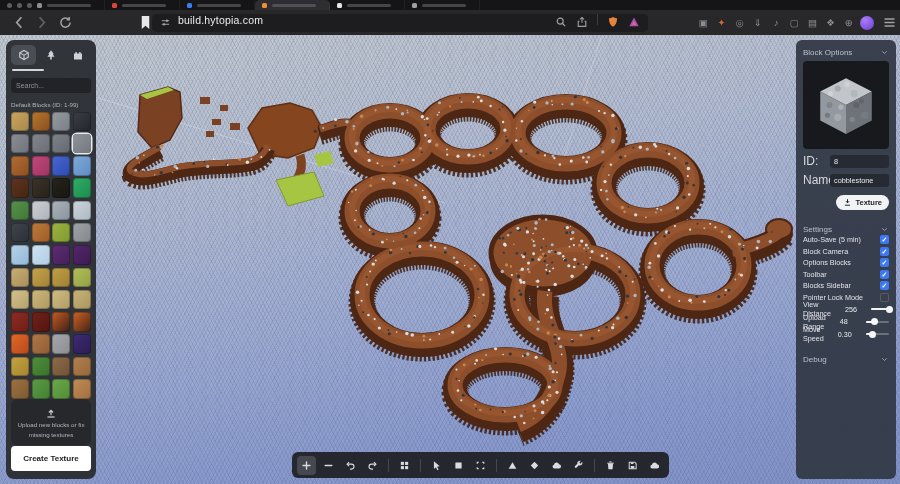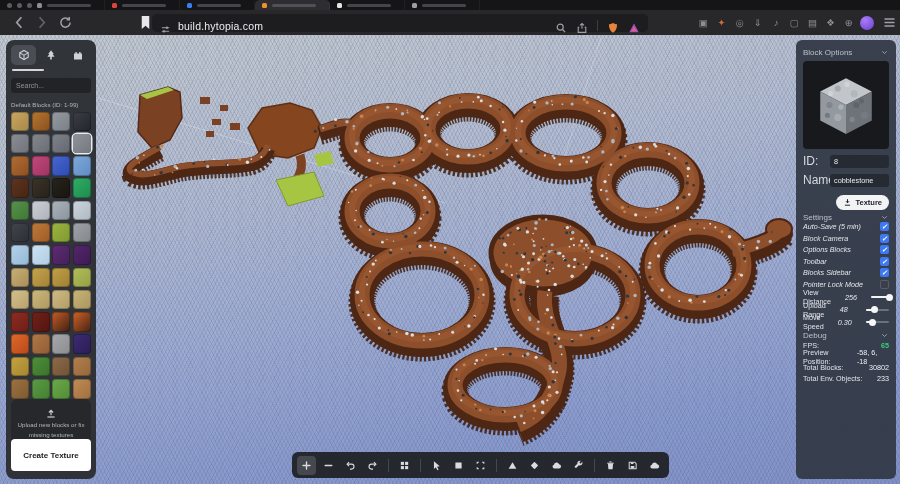--- a/index.html
+++ b/index.html
@@ -14,21 +14,21 @@
   .tab{width:75px;height:10px;display:flex;align-items:center;gap:5px;padding-left:7px;border-right:1px solid rgba(255,255,255,.05);}
   .tab.active{background:#2e2e32;border-radius:5px 5px 0 0;}
   .tab .fav{width:5px;height:5px;border-radius:1.5px;flex:0 0 auto;}
   .tab .tbar{width:44px;height:3px;border-radius:2px;background:#6e7077;opacity:.55;}
 
   .addressbar{position:absolute;left:0;top:10px;width:900px;height:25px;background:#28282b;}
   .nicon{position:absolute;top:5px;width:15px;height:15px;color:#9ea0a5;}
   .nicon svg{width:100%;height:100%;}
   #nav-back{left:12px;}#nav-fwd{left:34px;color:#606268;}#nav-reload{left:58px;}
   #bookmark{left:138px;color:#e8e8ec;}
-  .urlpill{position:absolute;left:152px;top:3.5px;width:496px;height:18px;background:#1d1d20;border-radius:5px;display:flex;align-items:flex-end;padding:0 8px;}
+  .urlpill{position:absolute;left:152px;top:3.5px;width:496px;height:18px;background:#1d1d20;border-radius:5px;display:flex;align-items:flex-start;padding:0 8px;}
   .urlpill .tune{width:11px;height:11px;color:#9ea0a5;flex:0 0 auto;}
   .urlpill .tune svg{width:100%;height:100%;}
   .urltext{margin-left:7px;font-size:10.5px;color:#ededf1;letter-spacing:.2px;}
   .pill-right{margin-left:auto;display:flex;align-items:center;gap:9px;}
   .pill-right .pi{width:12px;height:12px;color:#9ea0a5;}
   .pill-right .pi svg{width:100%;height:100%;}
   .pdiv{width:1px;height:11px;background:#3c3c41;}
   .exts{position:absolute;left:698px;top:6px;width:156px;display:flex;gap:7.5px;align-items:center;}
   .ext{font-size:9.5px;line-height:13px;width:11px;text-align:center;}
   .avatar{position:absolute;left:860px;top:5.5px;width:14px;height:14px;border-radius:50%;background:radial-gradient(circle at 35% 30%,#a87df5,#6d3fd4);}
@@ -51,21 +51,21 @@
   .tabline{width:32px;height:1.5px;background:#d4d6da;border-radius:1px;margin:4px 0 0 1px;}
   .searchbox{margin-top:7px;height:15px;background:#212327;border-radius:3.5px;display:flex;align-items:center;padding-left:5px;font-size:7px;color:#8f929a;}
   .seclabel{margin-top:8px;font-size:6.2px;color:#b2b5bb;}
   .palette{margin-top:4px;display:grid;grid-template-columns:repeat(4,1fr);gap:2.8px;}
   .swatch{height:19.5px;border-radius:4px;box-shadow:inset 0 0 0 1px rgba(0,0,0,.25);}
   .swatch.sel{box-shadow:0 0 0 1.5px #e9ebef;}
   .upload{position:absolute;left:5px;right:5px;bottom:34px;height:46px;background:#26282c;border-radius:6px;display:flex;flex-direction:column;align-items:center;justify-content:center;gap:3px;padding:0 6px;text-align:center;}
   .upload .uic{width:12px;height:12px;color:#c9ccd1;}
   .upload .uic svg{width:100%;height:100%;}
   .uptext{font-size:6.2px;color:#b4b7bd;line-height:1.5;}
-  .createbtn{position:absolute;left:5px;right:5px;bottom:8px;height:32px;background:#fff;border:none;border-radius:4px;font-size:8px;font-weight:bold;color:#1b1c1f;cursor:pointer;}
+  .createbtn{position:absolute;left:5px;right:5px;bottom:8px;height:25px;background:#fff;border:none;border-radius:4px;font-size:8px;font-weight:bold;color:#1b1c1f;cursor:pointer;}
 
   
   .toolbar{position:absolute;left:292px;top:417px;height:26px;background:rgba(32,34,38,.95);border-radius:6px;display:flex;align-items:center;padding:0 5px;gap:3px;}
   .tbtn{width:19px;height:19px;border:none;border-radius:4px;background:transparent;color:#d9dbde;display:flex;align-items:center;justify-content:center;cursor:pointer;}
   .tbtn svg{width:11px;height:11px;}
   .tbtn.active{background:#45484e;}
   .tsep{width:1px;height:13px;background:#43474e;margin:0 3px;}
 
   
   .rpanel{position:absolute;right:4px;top:5px;bottom:5px;width:100px;background:rgba(50,56,69,.94);border-radius:6px;padding:7px;color:#dfe2e7;}
@@ -73,30 +73,30 @@
   .phead .chev{width:9px;height:9px;color:#9aa0a8;}
   .phead .chev svg{width:100%;height:100%;}
   .preview{margin-top:4px;height:88px;background:#17191d;border-radius:4px;display:flex;align-items:center;justify-content:center;}
   .iorow{display:flex;align-items:center;margin-top:5px;gap:3px;}
   .iorow label{font-size:12px;width:24px;color:#d6d9df;}
   .iorow input{flex:1;min-width:0;height:13px;background:#262a33;border:none;border-radius:3px;color:#e8ebf0;font-size:7.3px;padding:0 4px;}
   .dlrow{display:flex;justify-content:flex-end;margin-top:8px;}
   .dlbtn{height:15px;background:#f2f3f5;border:none;border-radius:8px;display:flex;align-items:center;gap:3px;padding:0 7px;font-size:7.5px;font-weight:bold;color:#1c1e24;cursor:pointer;}
   .dlbtn .dlic{width:9px;height:9px;color:#1c1e24;}
   .dlbtn .dlic svg{width:100%;height:100%;}
-  .sect{margin-top:2px;}
-  .prow{display:flex;justify-content:space-between;height:11.5px;font-style:italic;}
+  .sect{margin-top:14px;}
+  .prow{display:flex;align-items:center;justify-content:space-between;height:11.5px;}
   .plabel{font-size:7.2px;color:#e2e5ea;}
   .cb{width:9px;height:9px;border-radius:2px;background:#3a3f4a;box-shadow:inset 0 0 0 1px #565c68;color:#fff;font-size:7px;line-height:9px;text-align:center;font-weight:bold;}
   .cb.on{background:#3d79f2;box-shadow:none;}
   .aicon{width:10px;height:10px;color:#d7dade;}
   .aicon svg{width:100%;height:100%;}
   .srow{display:flex;align-items:center;height:12.5px;gap:14px;}
   .srow .plabel{flex:1;}
-  .sval{font-size:7.2px;color:#e8ebf0;width:16px;text-align:left;font-style:italic;}
+  .sval{font-size:7.2px;color:#e8ebf0;width:16px;text-align:left;}
   .track{position:relative;width:30px;height:2px;background:#6a707c;border-radius:1px;}
   .tfill{position:absolute;left:0;top:0;height:2px;background:#f2f3f5;border-radius:1px;}
   .thumb{position:absolute;top:-2.5px;width:7px;height:7px;border-radius:50%;background:#f6f7f9;}
   .drow{display:flex;justify-content:space-between;align-items:center;height:10.8px;}
   .dlabel{font-size:7.2px;color:#dfe3e9;}
   .dval{font-size:7.2px;color:#eef1f5;}
 </style>
 </head>
 <body>
 
@@ -1023,34 +1023,16 @@
           </div>
       </div>
 
       <div class="sect">
         <div class="phead">
           <span>Debug</span>
           <span class="chev"><svg viewBox="0 0 12 12" width="100%" height="100%">
                 <path d="M3 4.4 6 7.4 9 4.4" stroke="currentColor" stroke-width="1.3" fill="none"></path>
               </svg></span>
         </div>
-        <div id="debugrows">
-            <div class="drow">
-              <span class="dlabel">FPS:</span>
-              <span class="dval" style="color: rgb(58, 209, 115); font-weight: bold;">65</span>
-            </div>
-            <div class="drow">
-              <span class="dlabel">Preview Position:</span>
-              <span class="dval">-58, 6, -18</span>
-            </div>
-            <div class="drow">
-              <span class="dlabel">Total Blocks:</span>
-              <span class="dval">30802</span>
-            </div>
-            <div class="drow">
-              <span class="dlabel">Total Env. Objects:</span>
-              <span class="dval">233</span>
-            </div>
-          </div>
       </div>
     </div>
   </div>
 </div>
 
 </body></html>

